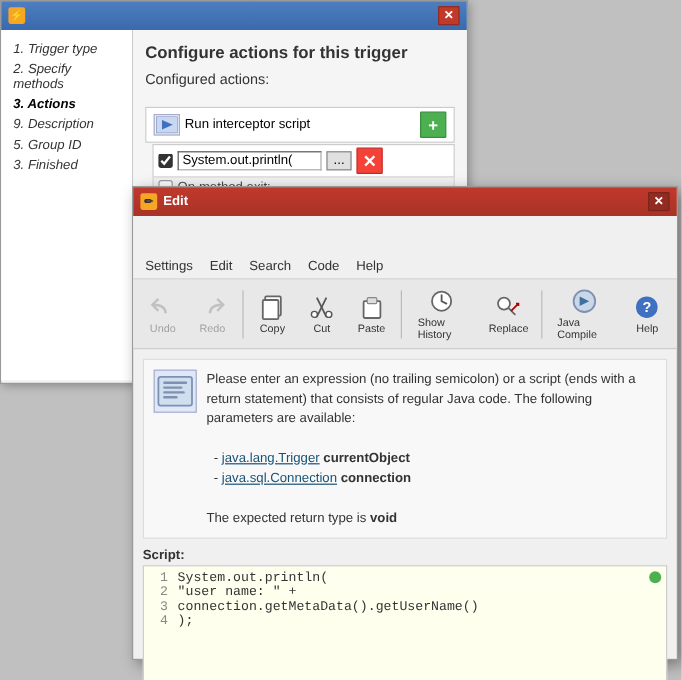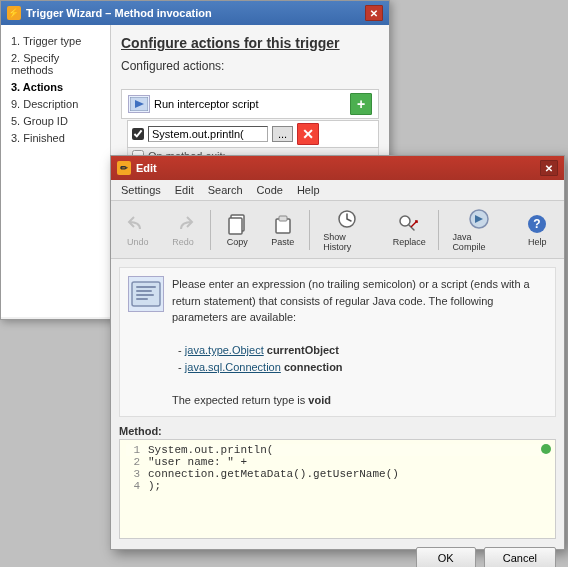--- a/index.html
+++ b/index.html
@@ -69,20 +69,21 @@
       display: flex;
       height: calc(100% - 26px);
     }
 
     .wizard-sidebar {
       width: 110px;
       background: white;
       border-right: 1px solid #ccc;
       padding: 8px 6px;
       font-size: 11px;
+      font-style: italic;
     }
     .sidebar-step {
       padding: 2px 4px;
       margin-bottom: 1px;
       color: #333;
     }
     .sidebar-step.active {
       font-weight: bold;
       color: #000;
     }
@@ -90,21 +91,20 @@
     .wizard-content {
       flex: 1;
       padding: 10px;
       background: #f5f5f5;
     }
     .wizard-content h2 {
       font-size: 14px;
       font-weight: bold;
       color: #333;
       margin-bottom: 8px;
-      text-decoration: underline;
     }
     .configured-label {
       font-size: 12px;
       color: #333;
       margin-bottom: 16px;
     }
 
     .action-row {
       background: white;
       border: 1px solid #ccc;
@@ -242,20 +242,21 @@
       border-bottom: 1px solid #ccc;
       padding: 2px 4px;
       display: flex;
       gap: 2px;
     }
     .menu-item {
       padding: 2px 6px;
       font-size: 11px;
       cursor: pointer;
       color: #333;
+      margin-top: 32px;
     }
 
     .toolbar {
       background: #e8e8e8;
       border-bottom: 1px solid #ccc;
       padding: 3px 6px;
       display: flex;
       align-items: center;
       gap: 4px;
     }
@@ -388,21 +389,20 @@
       min-width: 60px;
     }
   </style>
 </head>
 <body>
 
 <div class="trigger-wizard">
   <div class="window-titlebar">
     <div class="titlebar-left">
       <div class="titlebar-icon">⚡</div>
-      <span>Trigger Wizard – Method invocation</span>
     </div>
     <div class="close-btn">✕</div>
   </div>
   <div class="wizard-body">
     <div class="wizard-sidebar">
       <div class="sidebar-step">1. Trigger type</div>
       <div class="sidebar-step">2. Specify methods</div>
       <div class="sidebar-step active">3. Actions</div>
       <div class="sidebar-step">9. Description</div>
       <div class="sidebar-step">5. Group ID</div>
@@ -479,20 +479,31 @@
         <svg width="24" height="22" viewBox="0 0 24 22">
           <rect x="6" y="2" width="13" height="16" rx="1" fill="white" stroke="#666" stroke-width="1.5"></rect>
           <rect x="4" y="5" width="13" height="16" rx="1" fill="white" stroke="#666" stroke-width="1.5"></rect>
         </svg>
       </div>
       <span class="toolbar-label">Copy</span>
     </div>
     <div class="toolbar-btn">
       <div class="toolbar-icon">
         <svg width="24" height="22" viewBox="0 0 24 22">
+          <path d="M8 3 L16 19" stroke="#555" stroke-width="1.5" fill="none"></path>
+          <path d="M16 3 L8 19" stroke="#555" stroke-width="1.5" fill="none"></path>
+          <circle cx="6" cy="17" r="2.5" stroke="#555" stroke-width="1.2" fill="white"></circle>
+          <circle cx="18" cy="17" r="2.5" stroke="#555" stroke-width="1.2" fill="white"></circle>
+        </svg>
+      </div>
+      <span class="toolbar-label">Cut</span>
+    </div>
+    <div class="toolbar-btn">
+      <div class="toolbar-icon">
+        <svg width="24" height="22" viewBox="0 0 24 22">
           <rect x="5" y="6" width="14" height="14" rx="1" fill="white" stroke="#666" stroke-width="1.5"></rect>
           <rect x="8" y="3" width="8" height="5" rx="1" fill="#ddd" stroke="#888" stroke-width="1"></rect>
         </svg>
       </div>
       <span class="toolbar-label">Paste</span>
     </div>
     <div class="toolbar-separator"></div>
     <div class="toolbar-btn">
       <div class="toolbar-icon">
         <svg width="28" height="24" viewBox="0 0 28 24">
@@ -540,28 +551,28 @@
         <rect x="2" y="4" width="28" height="24" rx="2" fill="#d0dff0" stroke="#8090b0" stroke-width="1.5"></rect>
         <rect x="6" y="8" width="20" height="2" rx="1" fill="#8090b0"></rect>
         <rect x="6" y="12" width="16" height="2" rx="1" fill="#8090b0"></rect>
         <rect x="6" y="16" width="18" height="2" rx="1" fill="#8090b0"></rect>
         <rect x="6" y="20" width="12" height="2" rx="1" fill="#8090b0"></rect>
       </svg>
     </div>
     <div class="info-text">
       <span>Please enter an expression (no trailing semicolon) or a script (ends with a return statement) that consists of regular Java code. The following parameters are available:</span><br>
       <br>
-      &nbsp;&nbsp;- <a>java.type.Object</a><span><strong> currentObject</strong></span><br>
+      &nbsp;&nbsp;- <a>java.lang.Trigger</a><span><strong> currentObject</strong></span><br>
       &nbsp;&nbsp;- <a>java.sql.Connection</a><span><strong> connection</strong></span><br>
       <br>
       <span>The expected return type is </span><strong>void</strong>
     </div>
   </div>
 
-  <p class="script-label">Method:</p>
+  <p class="script-label">Script:</p>
   <div class="script-area">
     <div class="script-green-dot"></div>
     <div class="script-line cursor-line">
       <span class="line-num">1</span>
       <span class="line-content">System.out.println(</span>
     </div>
     <div class="script-line">
       <span class="line-num">2</span>
       <span class="line-content">  "user name: " +</span>
     </div>

